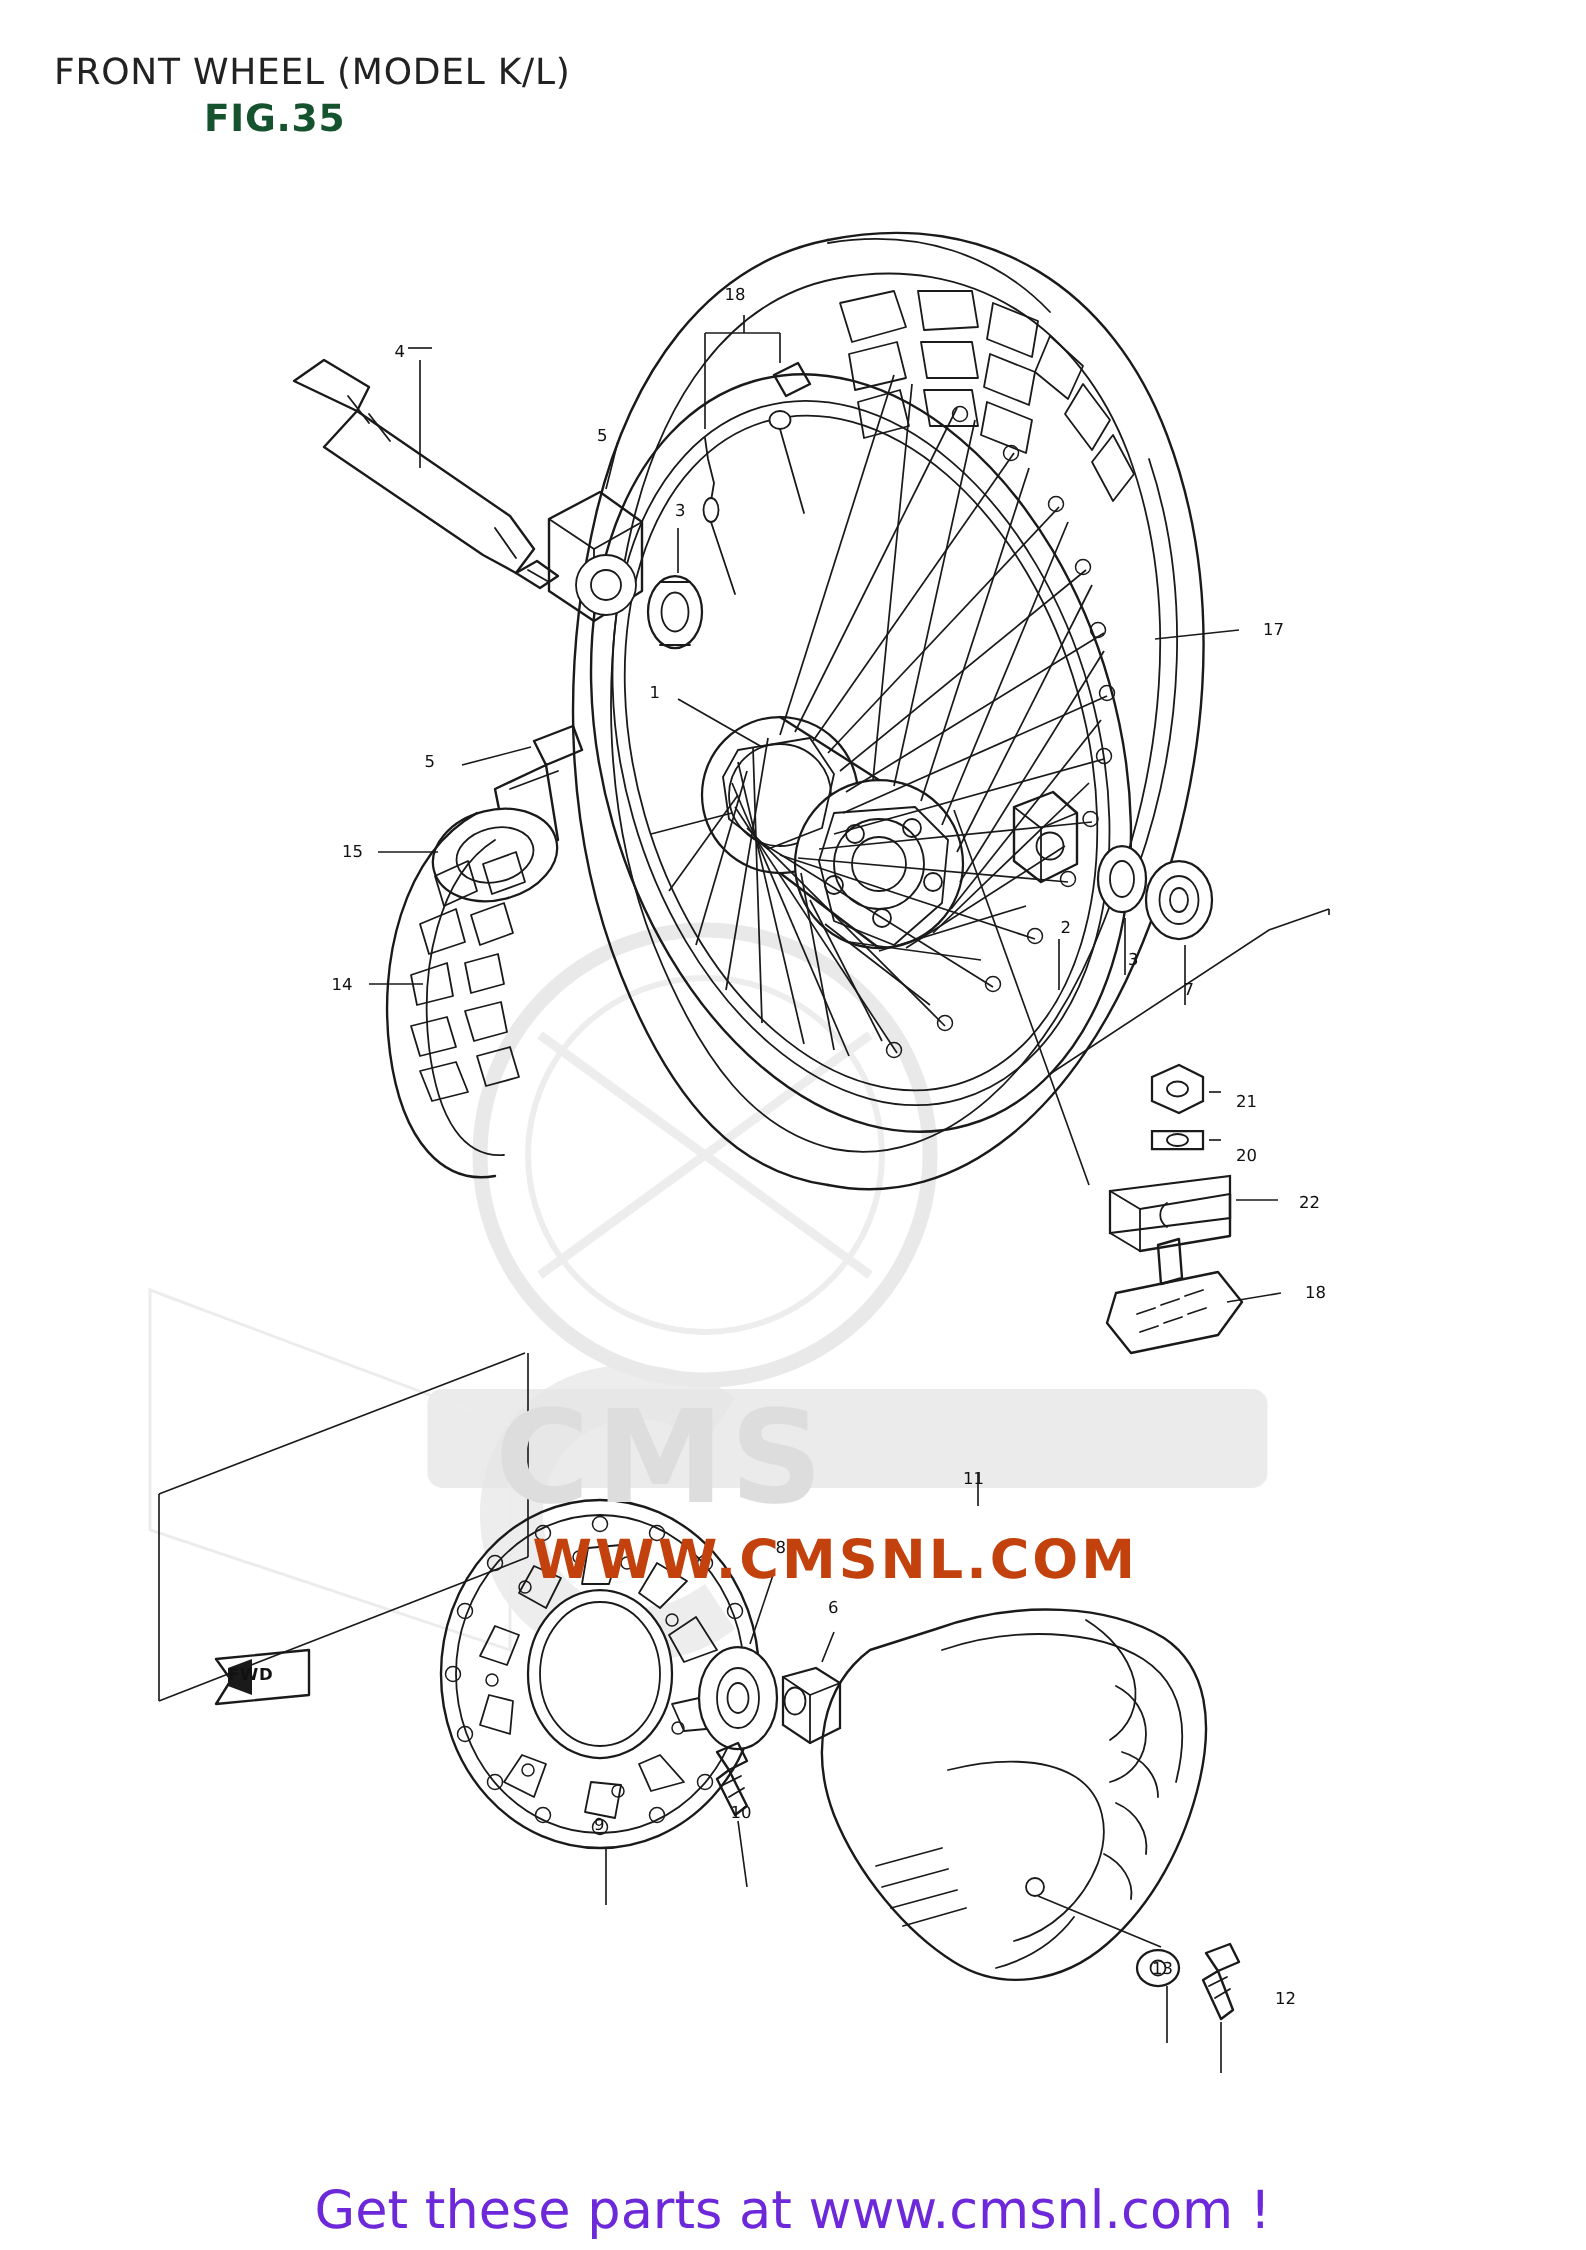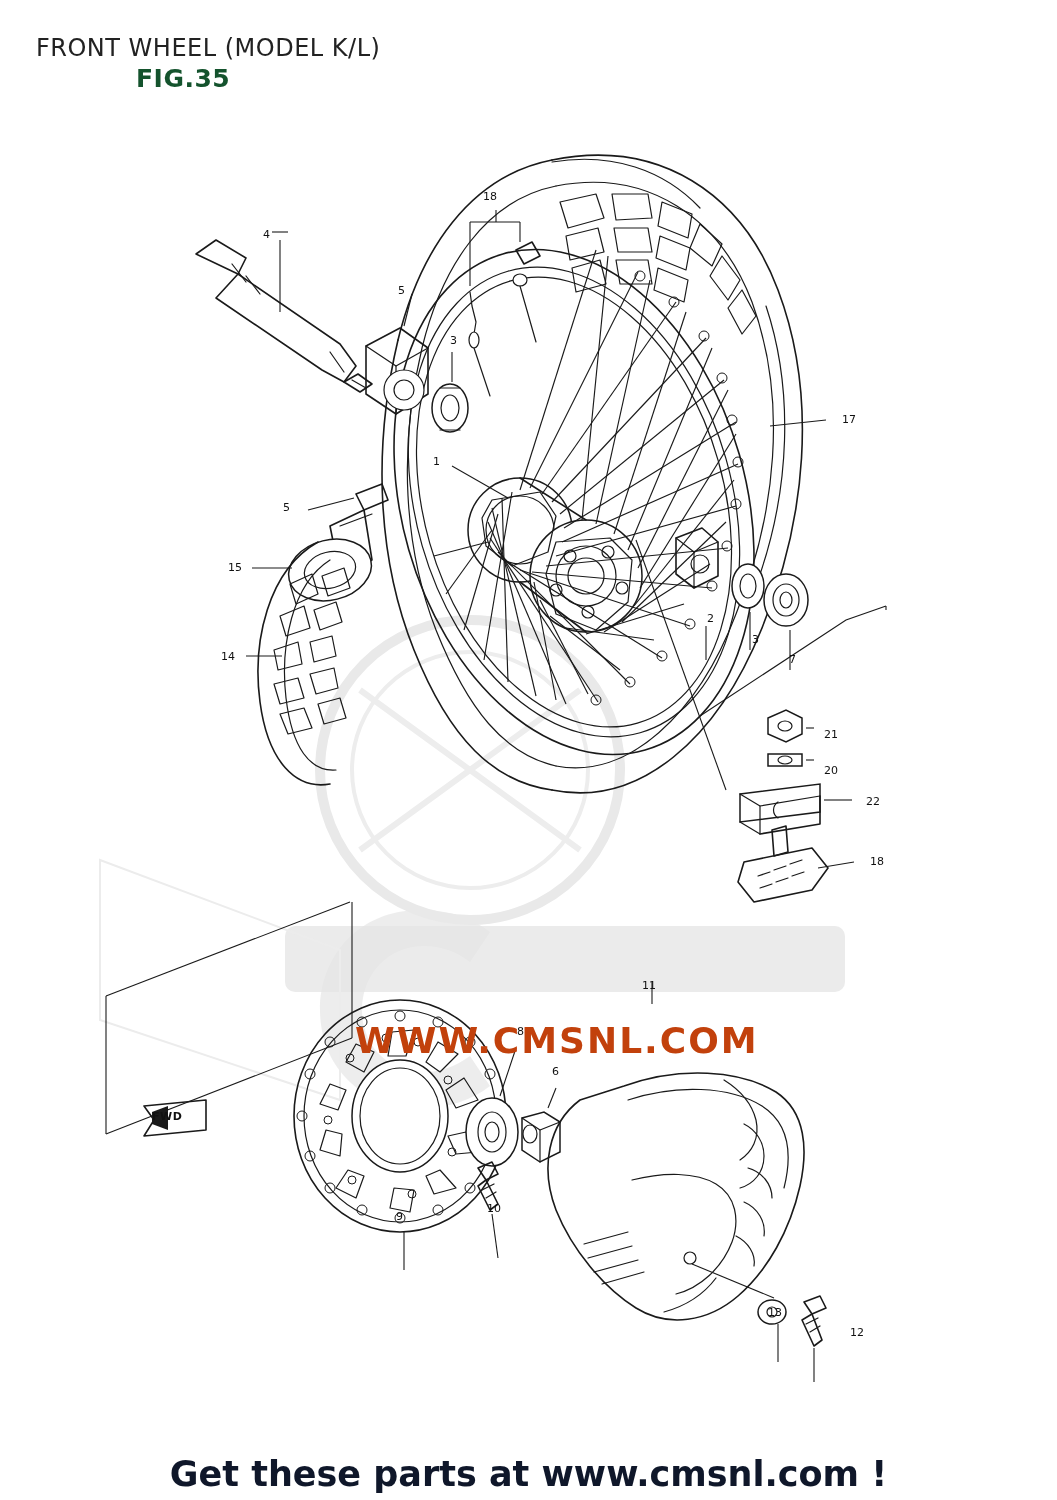--- a/index.html
+++ b/index.html
@@ -40,22 +40,22 @@
     color: #14532d;
     white-space: nowrap;
   }
   .footer {
     position: absolute;
     left: 0;
     top: 1442px;
     width: 1057px;
     text-align: center;
     font-size: 35px;
-    font-weight: bold;
-    color: #0f172a;
+    font-weight: normal;
+    color: #6d28d9;
     white-space: nowrap;
   }
   #diagram {
     position: absolute;
     left: 0;
     top: 78px;
     width: 1057px;
     height: 1340px;
   }
   .wm-text {
@@ -492,16 +492,17 @@
   <div class="callout" style="left:642px;top:967px;">11</div>
   <div class="callout" style="left:517px;top:1013px;">8</div>
   <div class="callout" style="left:552px;top:1053px;">6</div>
   <div class="callout" style="left:396px;top:1198px;">9</div>
   <div class="callout" style="left:487px;top:1190px;">10</div>
   <div class="callout" style="left:768px;top:1294px;">13</div>
   <div class="callout" style="left:806px;top:1314px;margin-left:44px;">12</div>
 
   <div class="fwd-label">FWD</div>
 
+  <div class="wm-text">CMS</div>
   <div class="wm-sub">WWW.CMSNL.COM</div>
 
   <div class="footer">Get these parts at www.cmsnl.com !</div>
 </div>
 
 </body></html>

